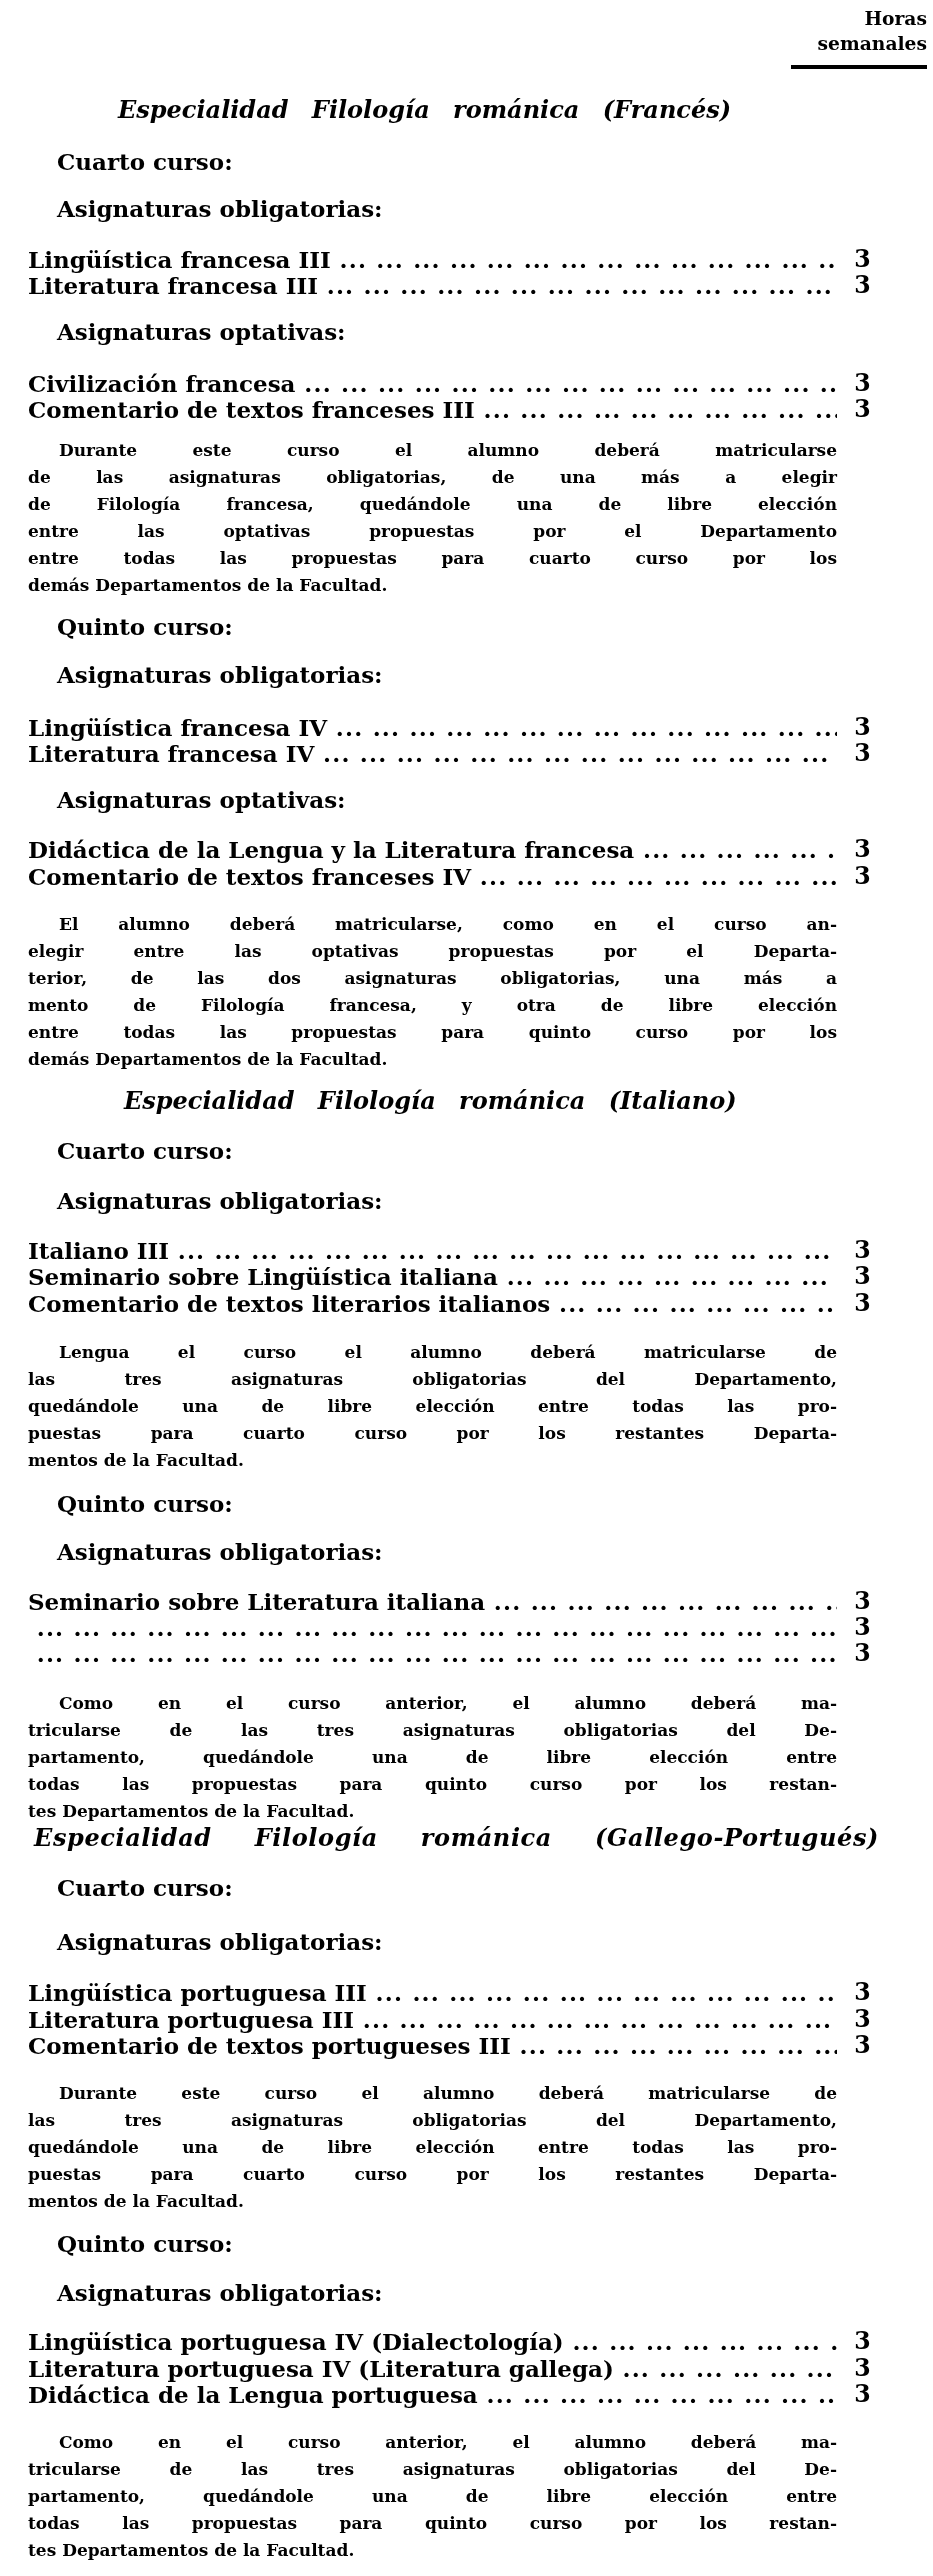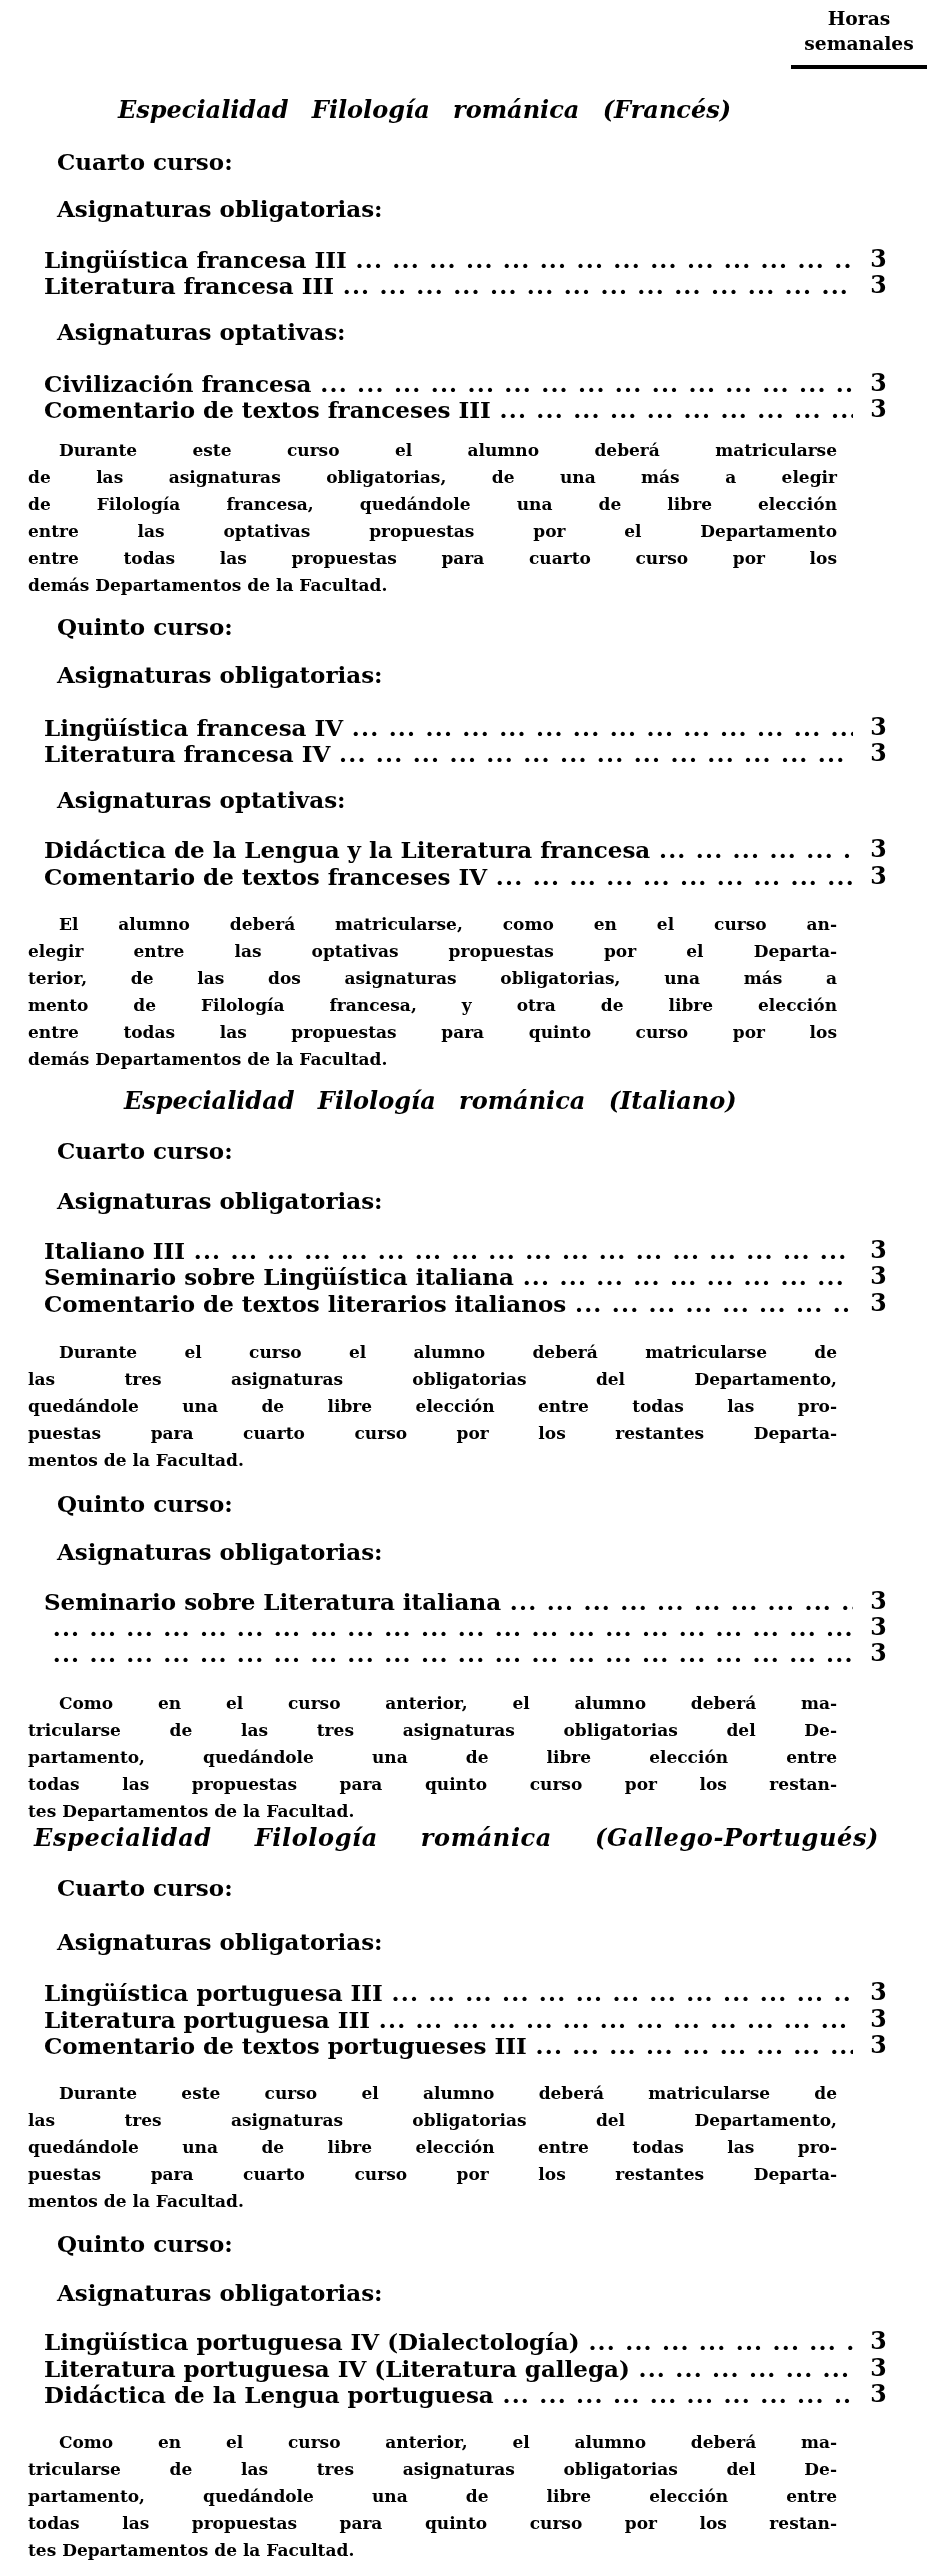--- a/index.html
+++ b/index.html
@@ -16,21 +16,21 @@
     font-family: "DejaVu Serif", "Liberation Serif", serif;
     font-weight: 700;
     overflow: hidden;
   }
 
   
   .hours-head {
     position: absolute;
     left: 791px;
     width: 136px;
-    text-align: center;
+    text-align: right;
     font-size: 18.7px;
     line-height: 25px;
   }
   .hh-rule {
     margin-top: 8.7px;
     height: 4.4px;
     background: #000000;
   }
 
   
@@ -51,21 +51,21 @@
     position: absolute;
     left: 57px;
     font-size: 23px;
     line-height: 27px;
     white-space: nowrap;
   }
 
   
   .row {
     position: absolute;
-    left: 44px;
+    left: 28px;
     width: 849px;
     display: flex;
     align-items: flex-end;
     font-size: 23px;
     line-height: 27px;
   }
   .subj { white-space: nowrap; }
   .ld {
     flex: 1;
     overflow: hidden;
@@ -197,21 +197,21 @@
     <span class="ld">... ... ... ... ... ... ... ... ... ... ... ... ... ... ... ... ... ... ... ... ... ... ... ... ... ... ... ... ... ... ... ... ... ... ... ... ... ... ... ...</span>
     <span class="hrs">3</span>
   </div>
   <div class="row" style="top:1290px">
     <span class="subj">Comentario de textos literarios italianos</span>
     <span class="ld">... ... ... ... ... ... ... ... ... ... ... ... ... ... ... ... ... ... ... ... ... ... ... ... ... ... ... ... ... ... ... ... ... ... ... ... ... ... ... ...</span>
     <span class="hrs">3</span>
   </div>
 
   <div class="para" style="top:1339px">
-    <div class="pline first">Durante el curso el alumno deberá matricularse de</div>
+    <div class="pline first">Lengua el curso el alumno deberá matricularse de</div>
     <div class="pline">las tres asignaturas obligatorias del Departamento,</div>
     <div class="pline">quedándole una de libre elección entre todas las pro-</div>
     <div class="pline">puestas para cuarto curso por los restantes Departa-</div>
     <div class="pline last">mentos de la Facultad.</div>
   </div>
 
   <div class="sub" style="top:1490px">Quinto curso:</div>
   <div class="sub" style="top:1538px">Asignaturas obligatorias:</div>
 
   <div class="row" style="top:1588px">

